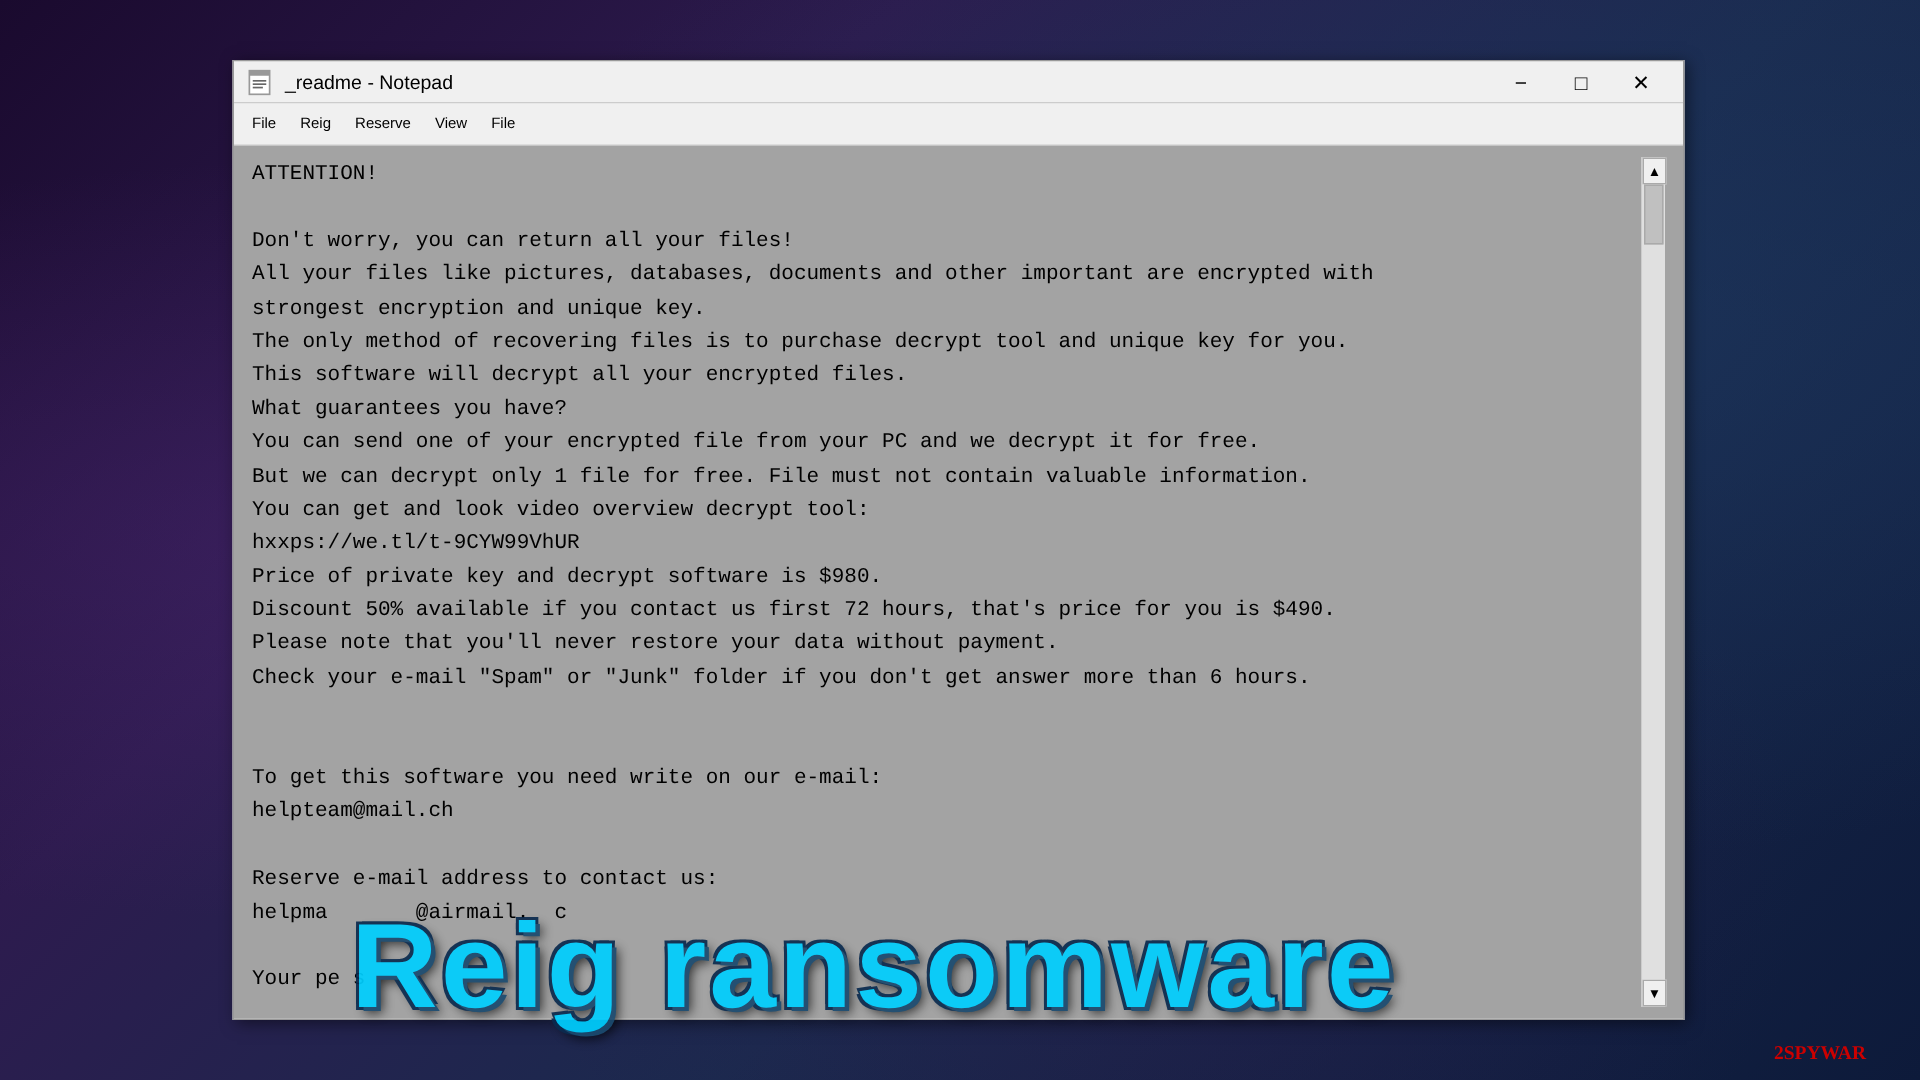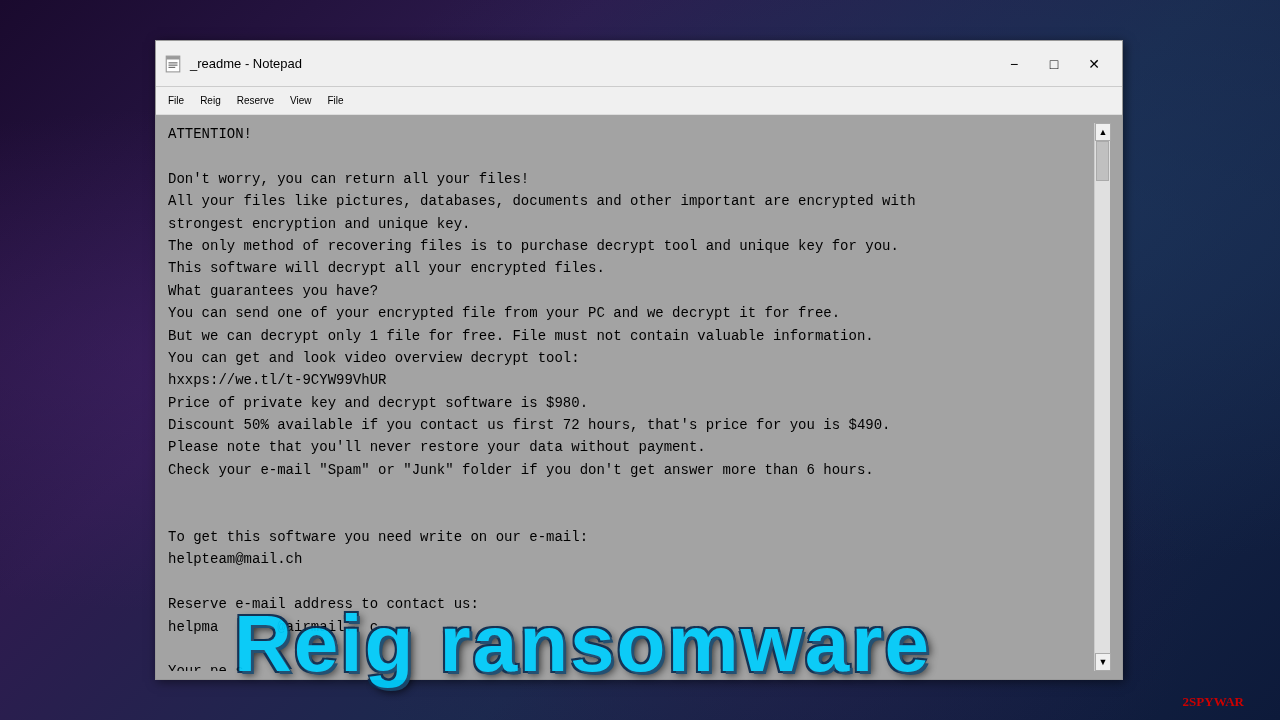--- a/index.html
+++ b/index.html
@@ -33,21 +33,21 @@
       background: #f0f0f0;
       border: 1px solid #999;
       box-shadow: 2px 2px 10px rgba(0,0,0,0.5);
       display: flex;
       flex-direction: column;
     }
 
     
     .title-bar {
       background: #f0f0f0;
-      height: 46px;
+      height: 28px;
       display: flex;
       align-items: center;
       padding: 0 8px;
       border-bottom: 1px solid #ccc;
       flex-shrink: 0;
     }
 
     .title-bar-icon {
       width: 18px;
       height: 18px;

